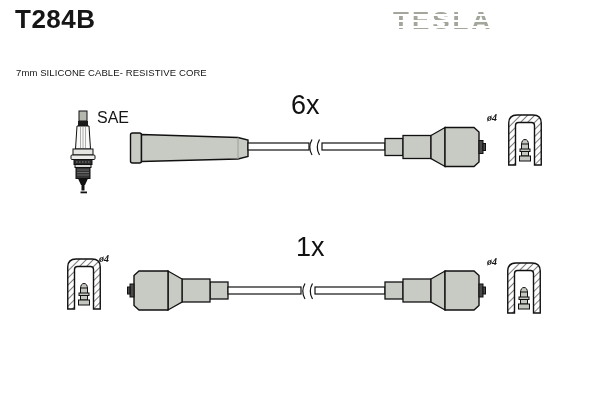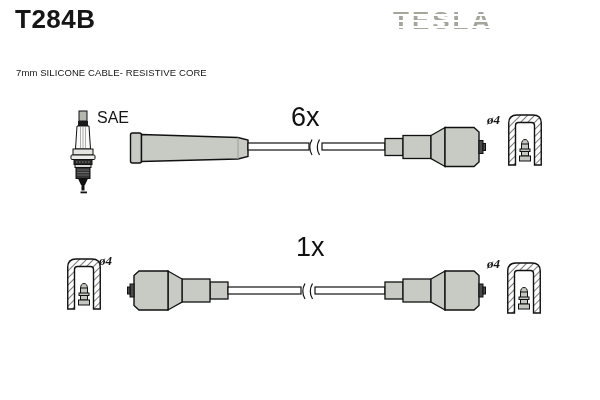--- a/index.html
+++ b/index.html
@@ -8,23 +8,23 @@
   .lbl{position:absolute;white-space:nowrap;line-height:1;}
   .part-number{left:15px;top:6px;font-size:26px;font-weight:bold;letter-spacing:0.5px;}
   .subtitle{left:16px;top:36px;font-size:9.5px;letter-spacing:0.1px;margin-top:32px;}
   .logo{left:393px;top:7px;width:112px;height:26px;font-size:26px;font-weight:bold;
         letter-spacing:3px;color:#a3a79b;transform:scaleY(0.95);}
   .logo-stripes{position:absolute;left:-2px;top:3px;width:112px;height:22px;
         background:repeating-linear-gradient(180deg,transparent 0px,transparent 4px,#ffffff 4px,#ffffff 6px);
         pointer-events:none;}
   .sae{left:97px;top:110px;font-size:16px;}
   .qty{font-size:27px;color:#111;}
-  .qty-top{left:291px;top:92px;margin-top:12px;}
+  .qty-top{left:291px;top:92px;}
   .qty-bottom{left:296px;top:234px;}
-  .dia{font-family:"Liberation Serif",serif;font-style:italic;font-weight:bold;font-size:13px;}
+  .dia{font-family:"Liberation Serif",serif;font-style:italic;font-weight:bold;font-size:10px;}
   .dia-tr{left:487px;top:113px;}
   .dia-bl{left:99px;top:254px;}
   .dia-br{left:487px;top:257px;}
   svg.drawing{position:absolute;left:0;top:0;}
 </style>
 </head>
 <body>
 
 <div class="page">
 

